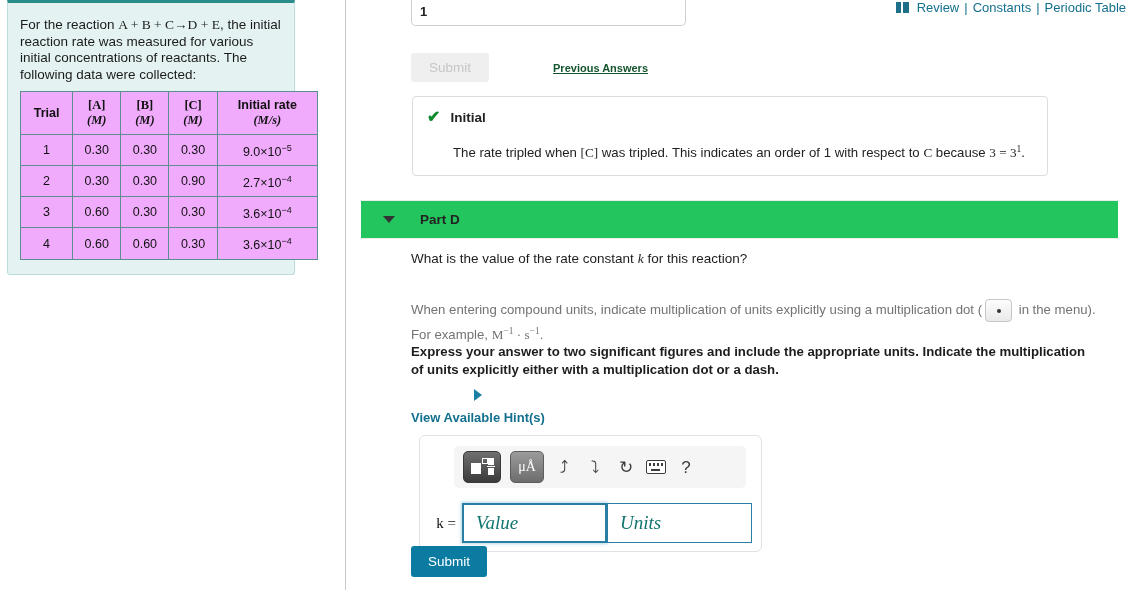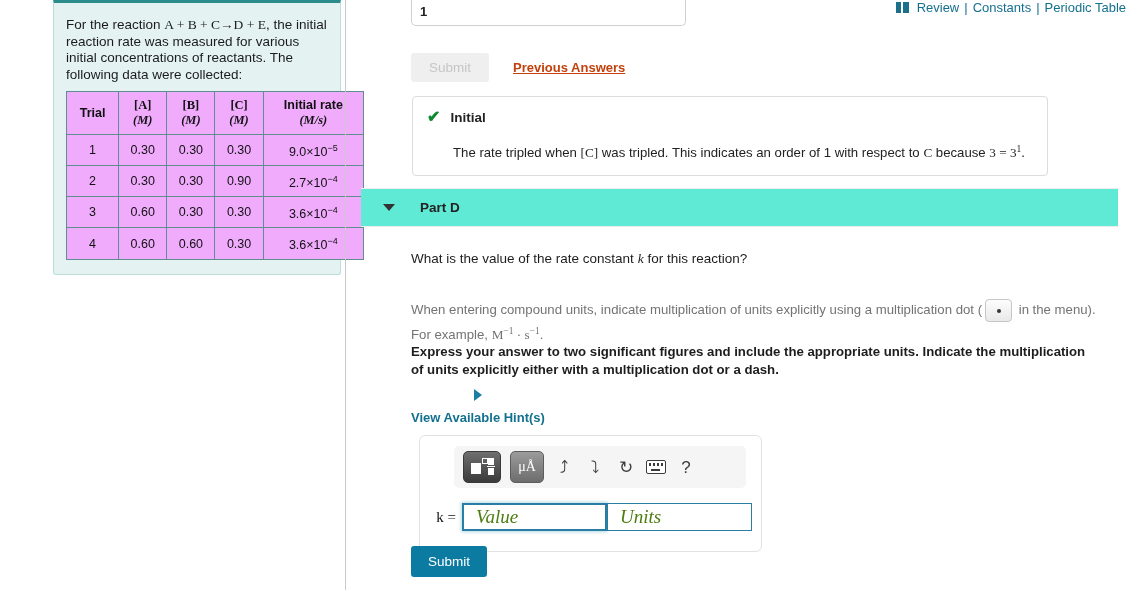--- a/index.html
+++ b/index.html
@@ -18,21 +18,20 @@
 
   
   #left-panel{
     position:absolute;left:7px;top:0;width:288px;
     background:#e4f3f2;
     border:1px solid #bcdedb;
     border-top:3px solid #2b8c8c;
     border-radius:0 0 3px 3px;
     padding:14px 12px 14px 12px;
     box-sizing:border-box;
-    margin-left:46px;
   }
   #problem-text{
     font-size:13.5px;line-height:16.5px;color:#1b1b1b;margin:0 0 8px 0;
   }
   table.data{
     border-collapse:collapse;width:298px;background:#f0abfc;
     table-layout:fixed;
   }
   table.data td,table.data th{
     border:1px solid #5d8f90;
@@ -81,38 +80,38 @@
     padding:0 8px;box-sizing:border-box;
     font-family:"Liberation Sans", sans-serif;
   }
 
   #submit-row{position:absolute;left:65px;top:53px;display:flex;align-items:center;gap:24px;}
   #submit-disabled{
     background:#efefef;color:#c6c6c6;border:none;border-radius:3px;
     font-size:13.5px;padding:7px 18px;font-family:"Liberation Sans",sans-serif;
   }
   #previous-answers{
-    color:#c2410c;font-size:13px;font-weight:bold;text-decoration:underline;cursor:pointer;
+    color:#14532d;font-size:11px;font-weight:bold;text-decoration:underline;cursor:pointer;margin-left:40px;
   }
 
   
   #correct-box{
     position:absolute;left:412px;top:96px;width:636px;
     border:1px solid #dcdcdc;border-radius:4px;background:#fff;
     padding:12px 14px 14px 14px;box-sizing:border-box;
   }
   #correct-head{display:flex;align-items:center;gap:10px;}
   #check-icon{color:#0b8a2e;font-size:16px;font-weight:bold;line-height:1;}
   #correct-label{font-weight:bold;font-size:13.5px;color:#222;}
   #correct-body{margin:16px 0 0 26px;font-size:13.2px;color:#222;line-height:17px;}
 
   
   #partd-header{
-    position:absolute;left:361px;top:188px;width:757px;height:37px;
-    background:#5eead4;border-top:1px solid #ececec;border-bottom:1px solid #ececec;
+    position:absolute;left:361px;top:200px;width:757px;height:37px;
+    background:#22c55e;border-top:1px solid #ececec;border-bottom:1px solid #ececec;
     display:flex;align-items:center;
   }
   #partd-caret{
     margin-left:22px;width:0;height:0;
     border-left:6px solid transparent;border-right:6px solid transparent;
     border-top:7px solid #333;
   }
   #partd-title{margin-left:25px;font-weight:bold;font-size:13.5px;color:#222;}
 
   
@@ -190,23 +189,23 @@
     content:"";position:absolute;left:4px;bottom:2px;width:9px;height:2px;background:#3c3c3c;
   }
   #answer-row{
     position:absolute;left:8px;top:67px;display:flex;align-items:center;
   }
   #k-label{
     width:28px;text-align:right;font-family:"Liberation Serif",serif;
     font-size:15px;margin-right:6px;color:#111;
   }
   .ans-field{
-    height:28px;box-sizing:border-box;
+    height:40px;box-sizing:border-box;
     font-family:"Liberation Serif",serif;font-style:italic;
-    font-size:19px;color:#4d7c0f;
+    font-size:19px;color:#0f766e;
     padding:0 12px;background:#fff;
     display:flex;align-items:center;
   }
   #value-field{
     width:145px;border:2px solid #2a7ea4;
     box-shadow:0 0 3px 1px rgba(90,170,200,.45);
   }
   #units-field{
     width:145px;border:1px solid #2a7ea4;
   }

